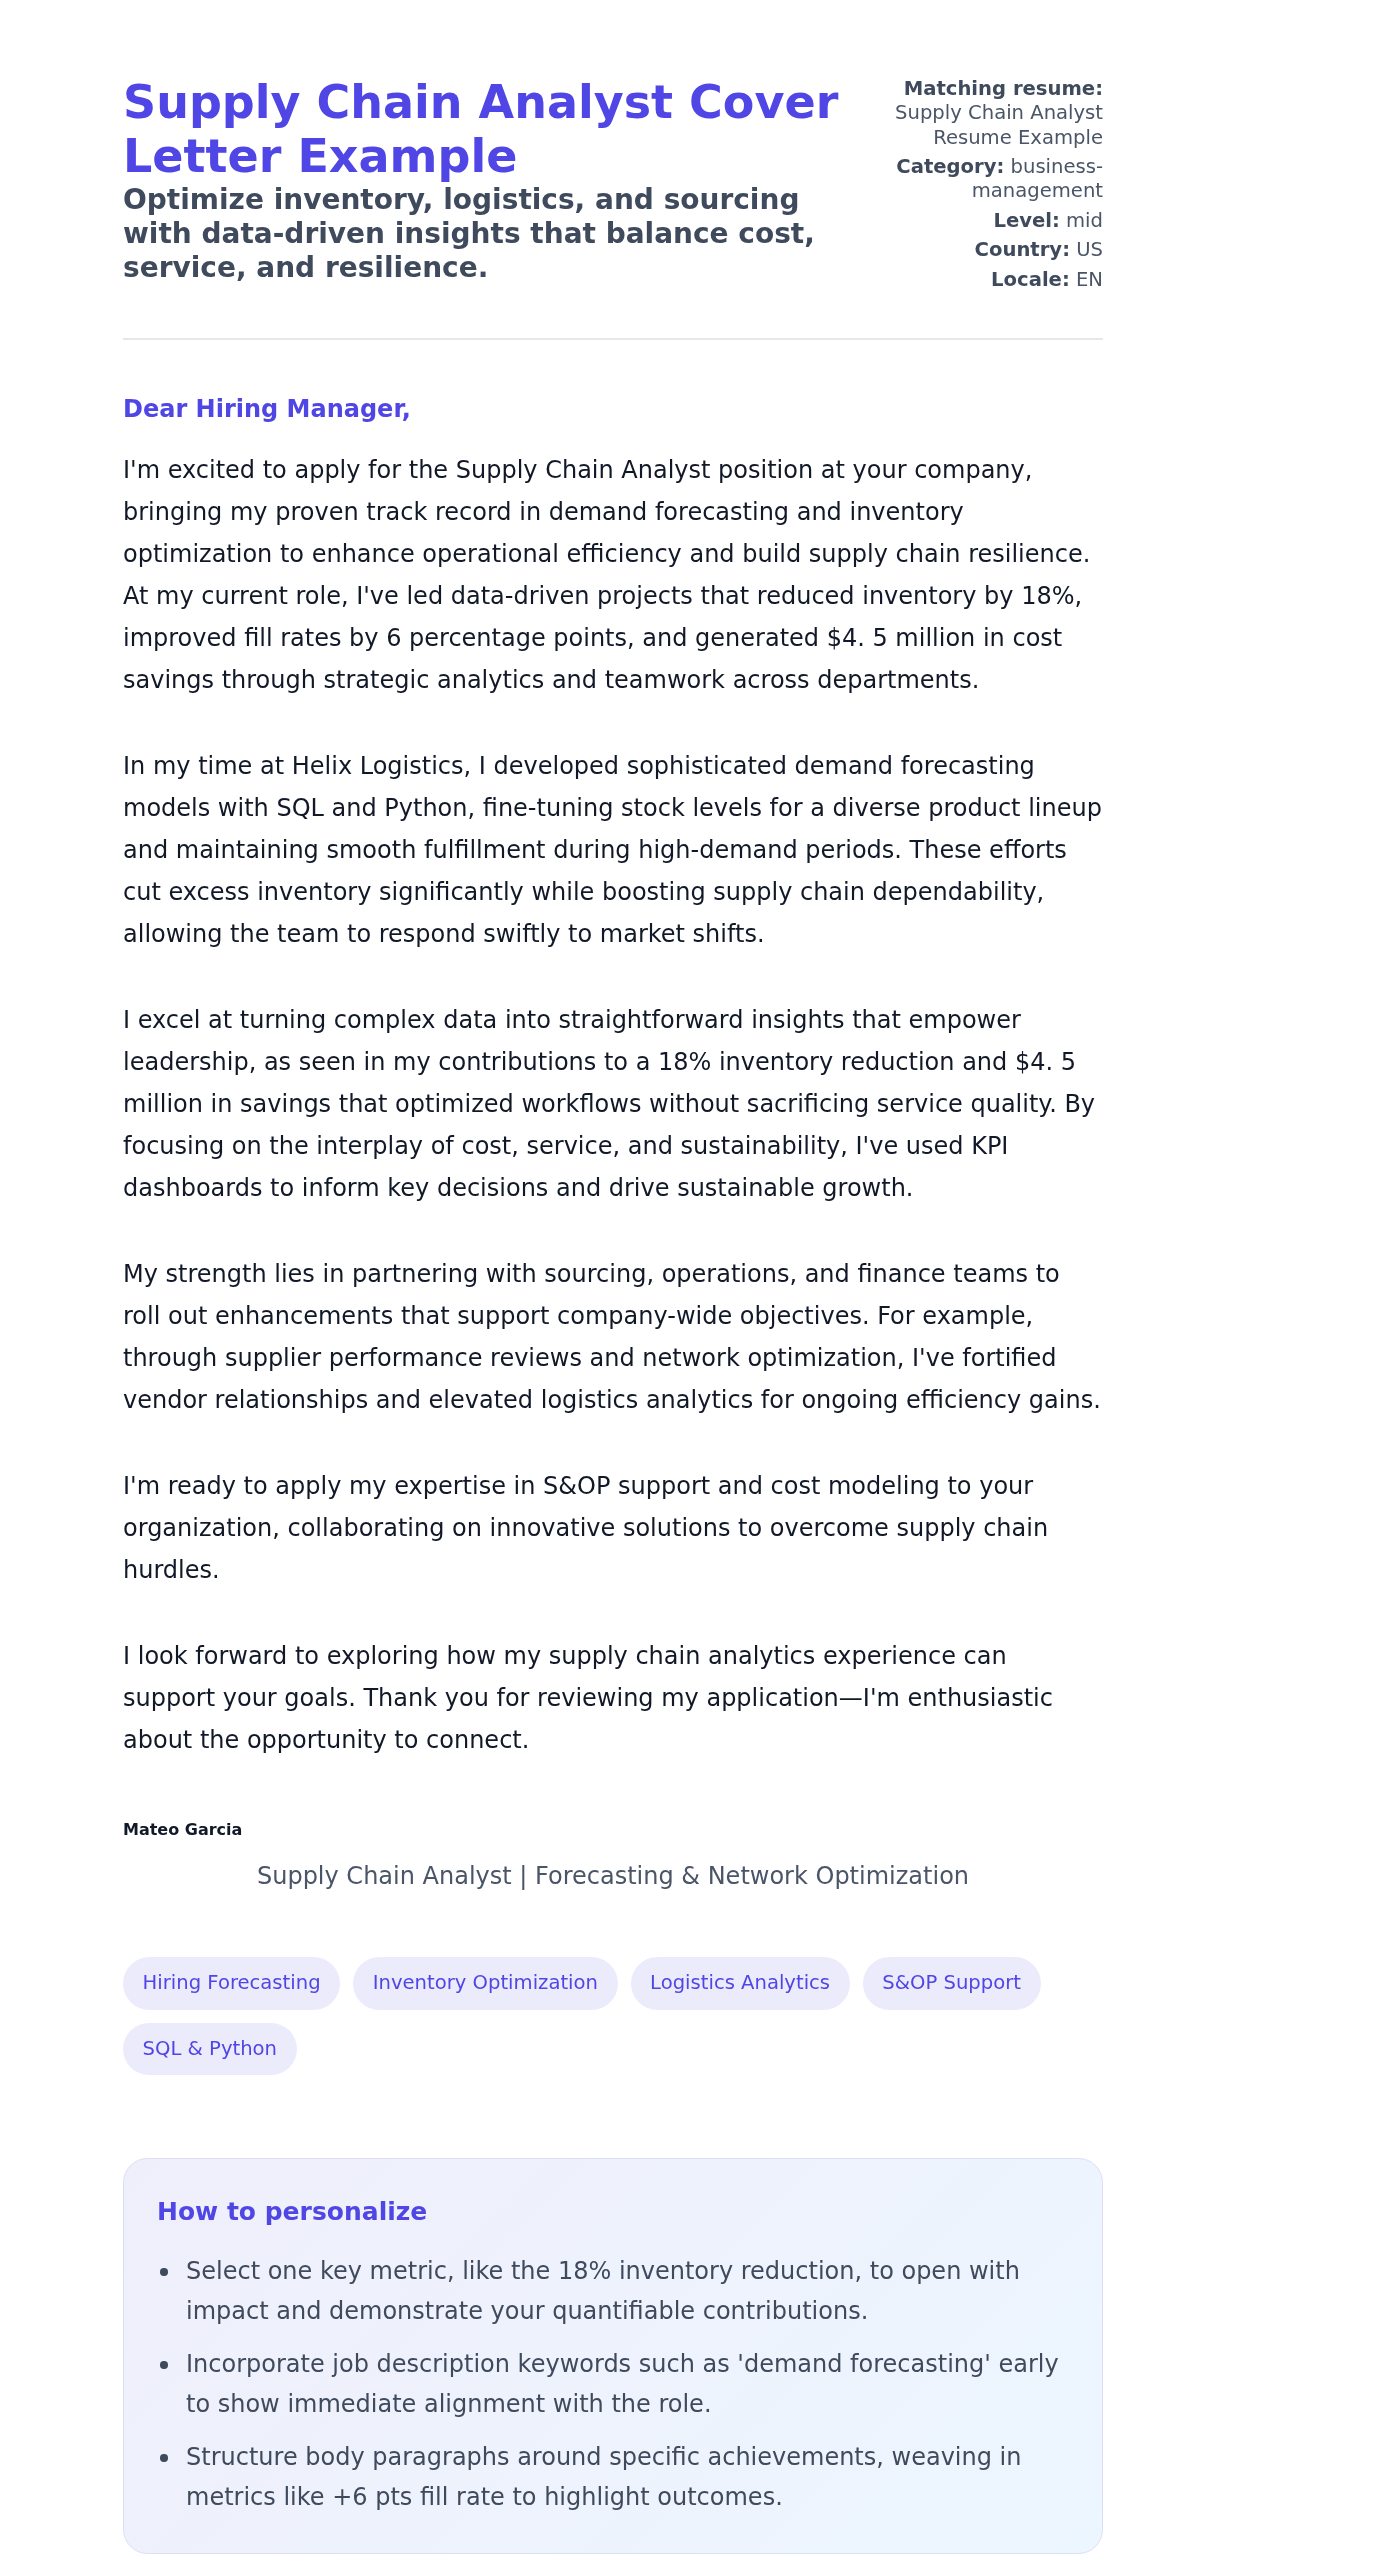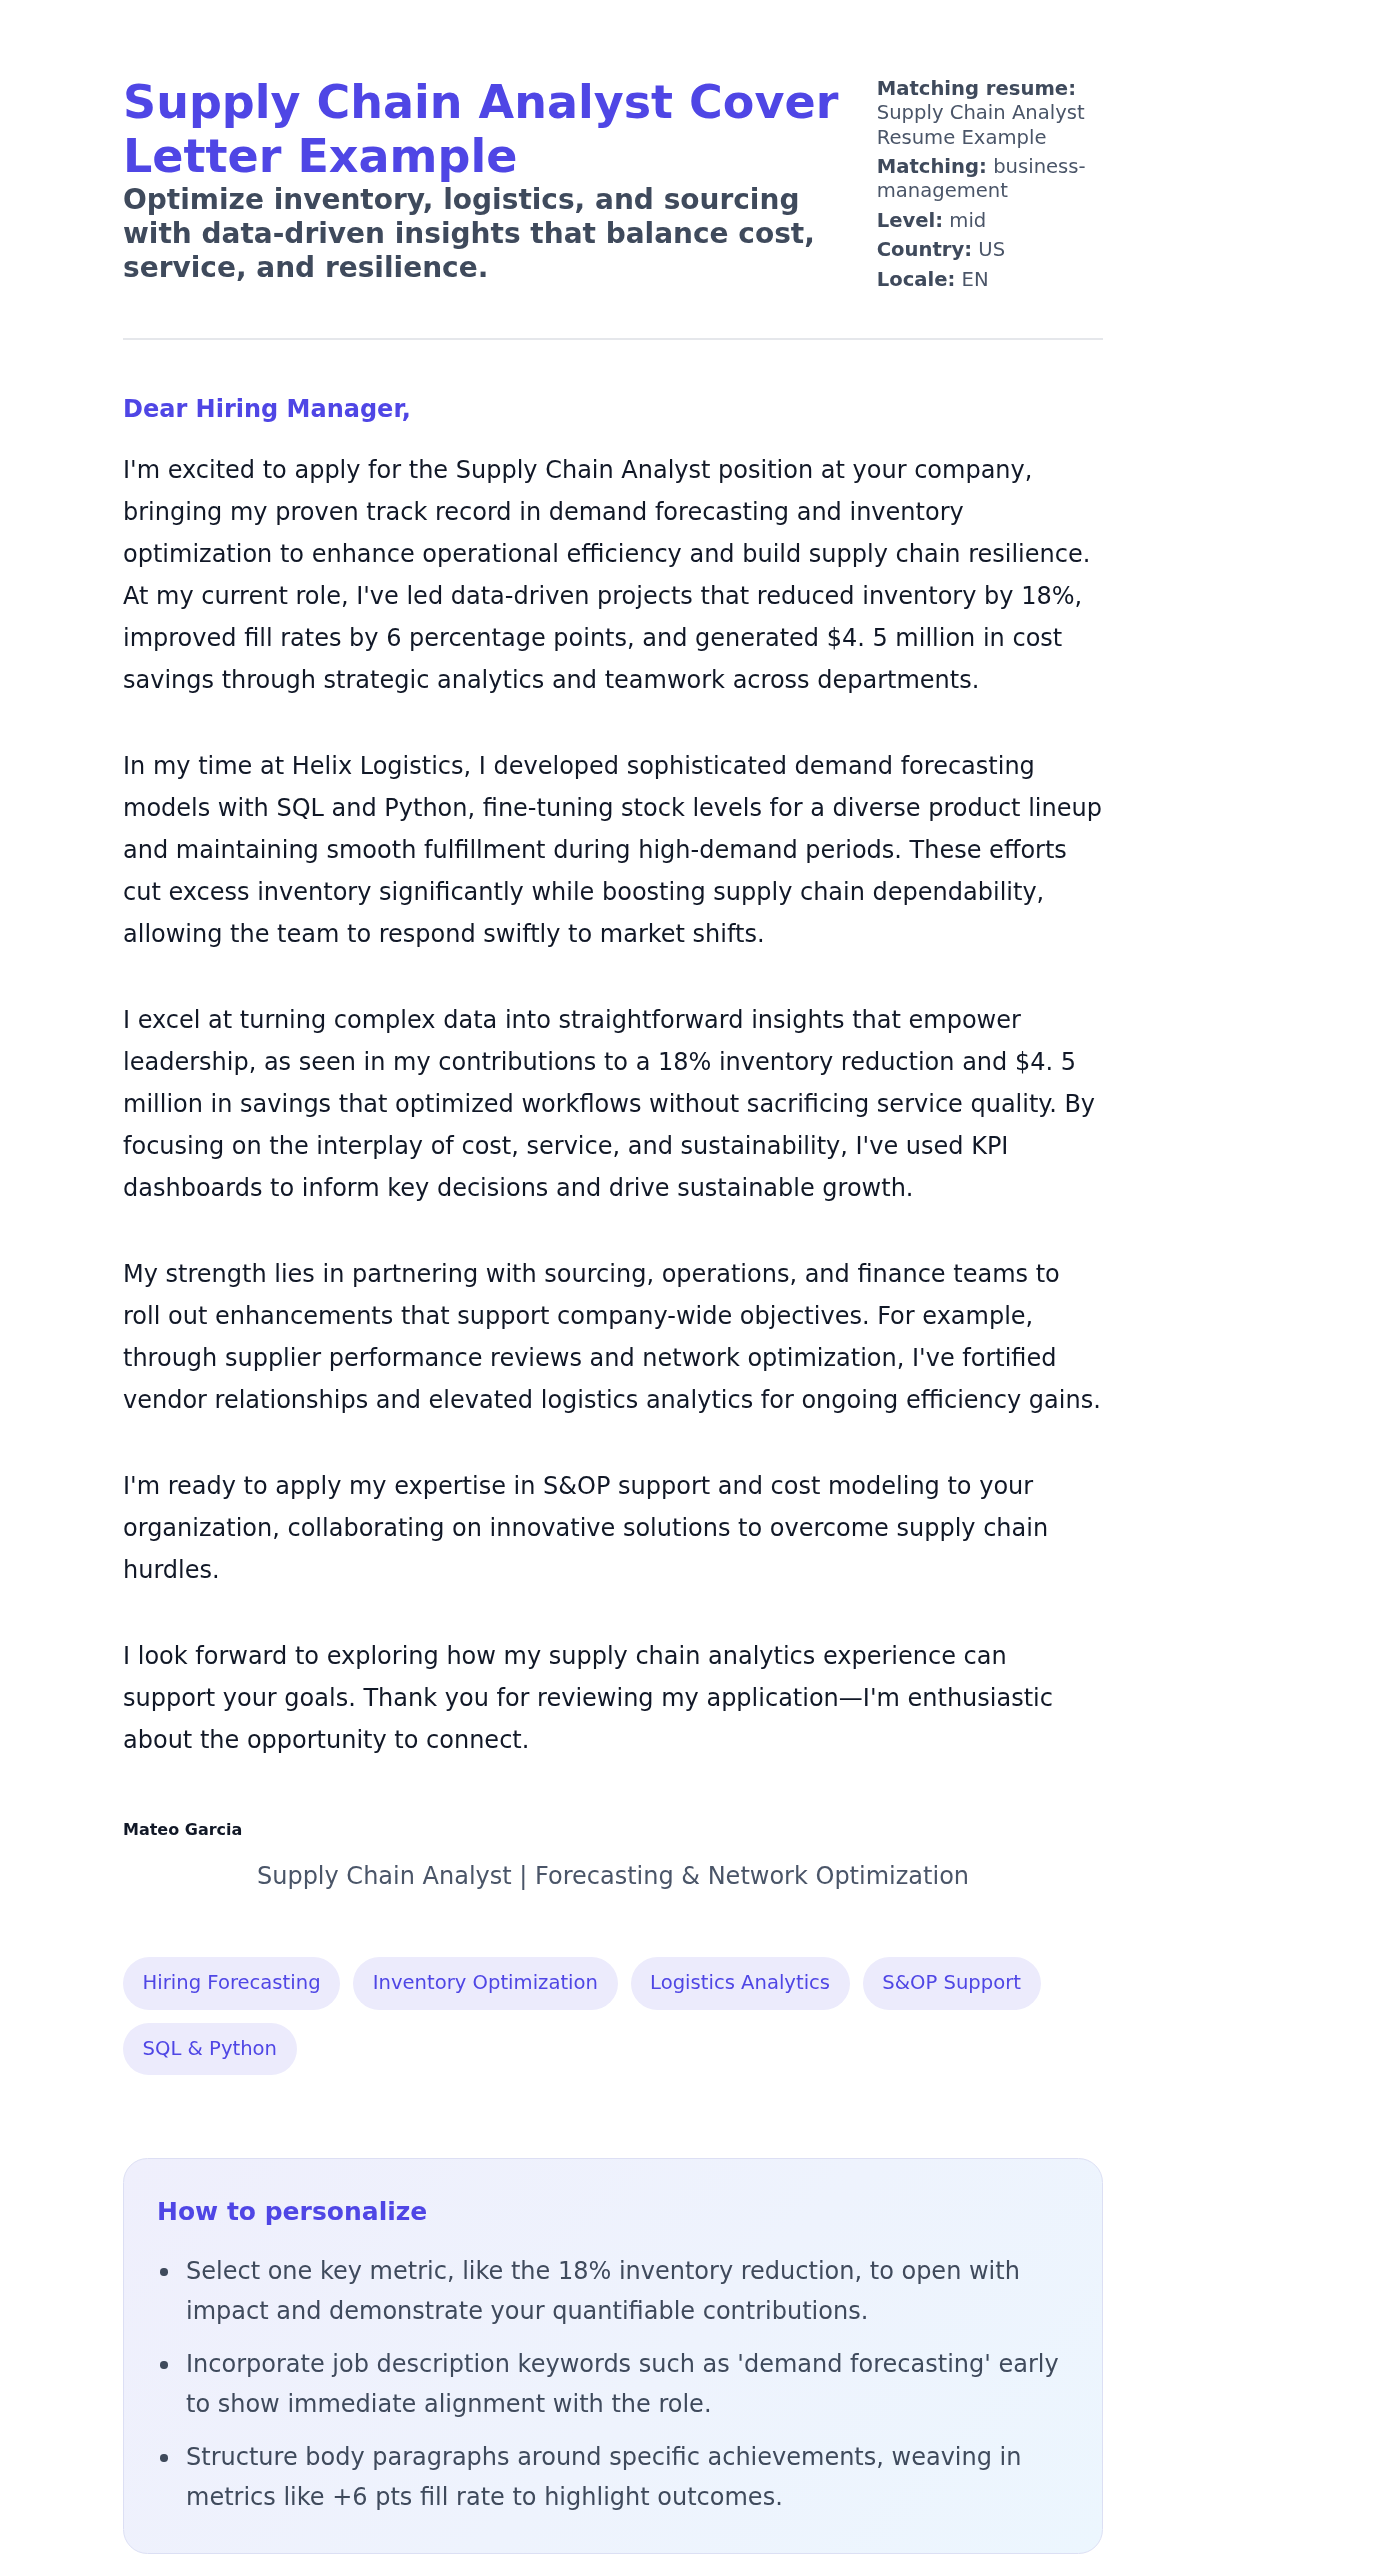--- a/index.html
+++ b/index.html
@@ -30,20 +30,21 @@
     }
     .subtitle {
       font-size: 28px;
       line-height: 34px;
       font-weight: bold;
       color: #3f4a5c;
       margin-top: 0px;
     }
     .meta {
       width: 245px;
+      text-align: right;
       font-size: 19.6px;
       line-height: 24.5px;
       color: #4a5568;
       padding-top: 1.6px;
     }
     .meta-row { margin-bottom: 4.9px; }
     .meta-label { font-weight: bold; color: #3f4a5c; }
     .letter { padding-top: 55px; }
     .greeting {
       font-size: 24px;
@@ -130,21 +131,21 @@
     <div class="header-left">
       <h1 class="title">Supply Chain Analyst Cover Letter Example</h1>
       <h2 class="subtitle">Optimize inventory, logistics, and sourcing with data-driven insights that balance cost, service, and resilience.</h2>
     </div>
     <aside class="meta">
       <div class="meta-row">
         <span class="meta-label">Matching resume:</span><br>
         <span class="meta-value">Supply Chain Analyst Resume Example</span>
       </div>
       <div class="meta-row">
-        <span class="meta-label">Matching:</span>
+        <span class="meta-label">Category:</span>
         <span class="meta-value">business-management</span>
       </div>
       <div class="meta-row">
         <span class="meta-label">Level:</span>
         <span class="meta-value">mid</span>
       </div>
       <div class="meta-row">
         <span class="meta-label">Country:</span>
         <span class="meta-value">US</span>
       </div>

